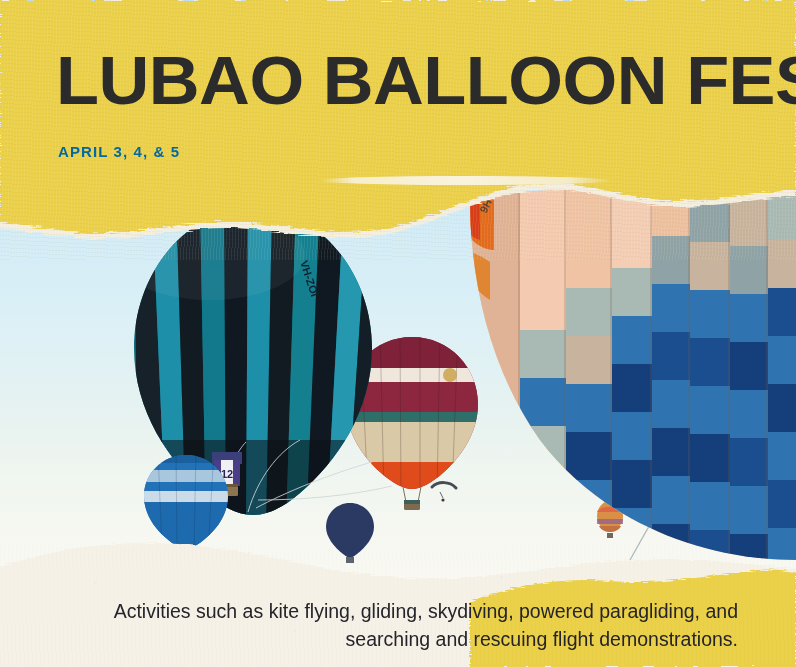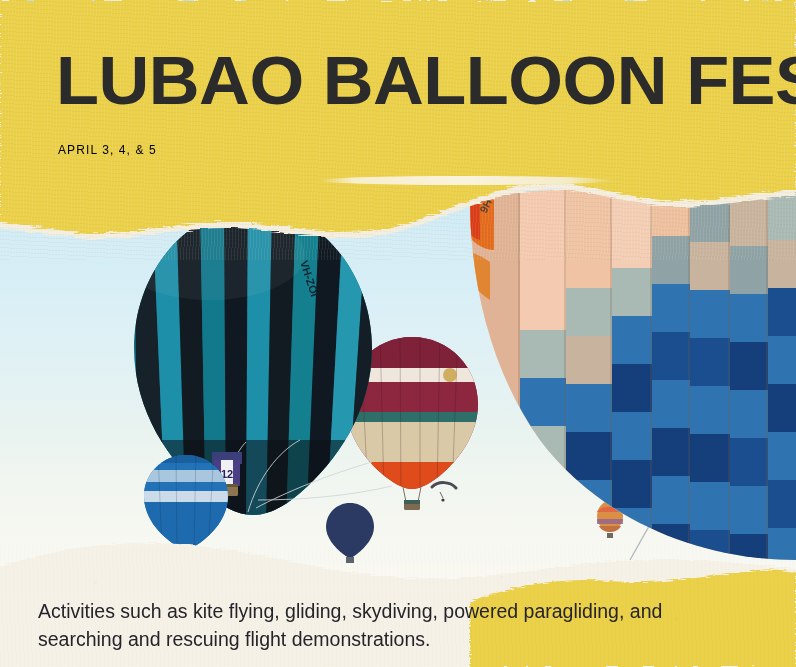--- a/index.html
+++ b/index.html
@@ -39,26 +39,26 @@
   .title{
     position:absolute;left:56px;top:46px;
     font-family:"Liberation Sans Narrow","Liberation Sans",sans-serif;
     font-weight:700;font-size:69px;line-height:1;
     letter-spacing:-0.5px;color:#2B2B2B;
     transform:scaleX(1.02);transform-origin:left center;
     white-space:nowrap;
   }
   .subtitle{
     position:absolute;left:58px;top:143px;
-    font-weight:400;font-size:12px;letter-spacing:1.1px;color:#000000;
+    font-weight:700;font-size:15px;letter-spacing:1.1px;color:#0369a1;
     white-space:nowrap;
   }
   .caption{
     position:absolute;left:38px;top:598px;width:700px;
-    font-size:19.5px;line-height:1.42;color:#24242A;font-weight:400;
+    font-size:19.5px;line-height:1.42;color:#24242A;font-weight:400;text-align:right;
   }
 </style>
 </head>
 <body>
 
 <div class="poster">
 
   <div class="photo">
     <div class="sky"></div>
 

